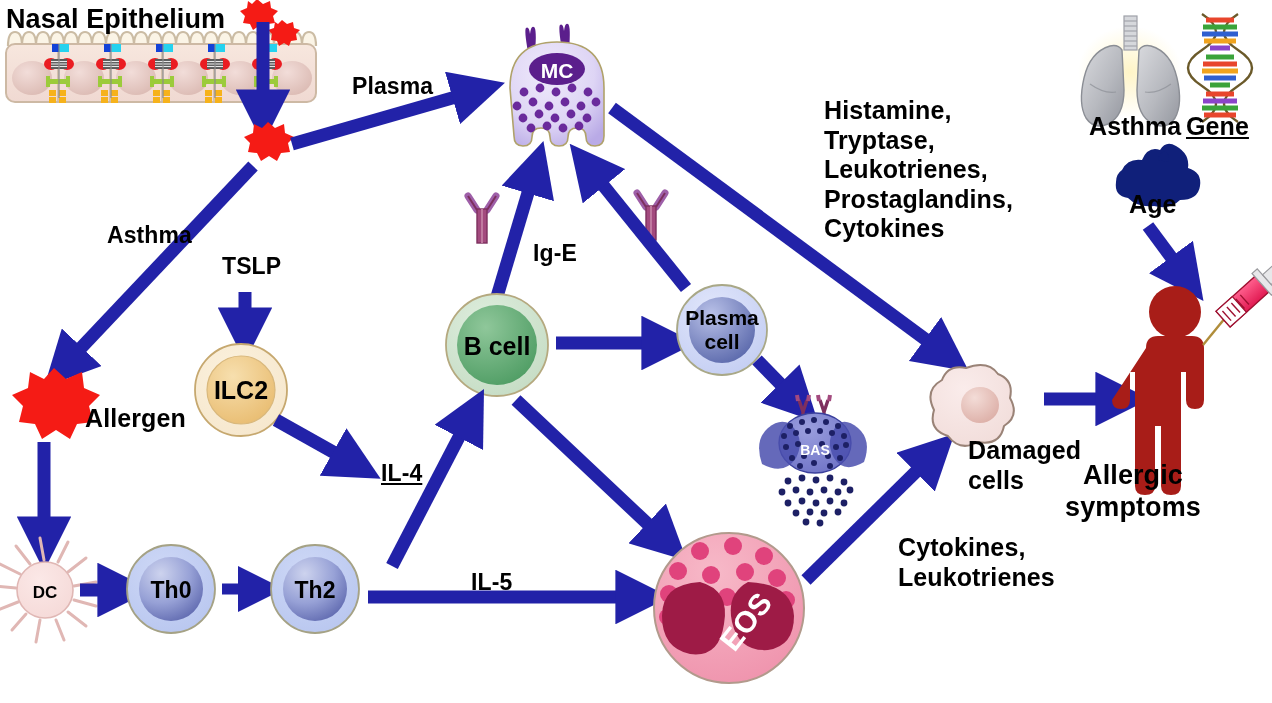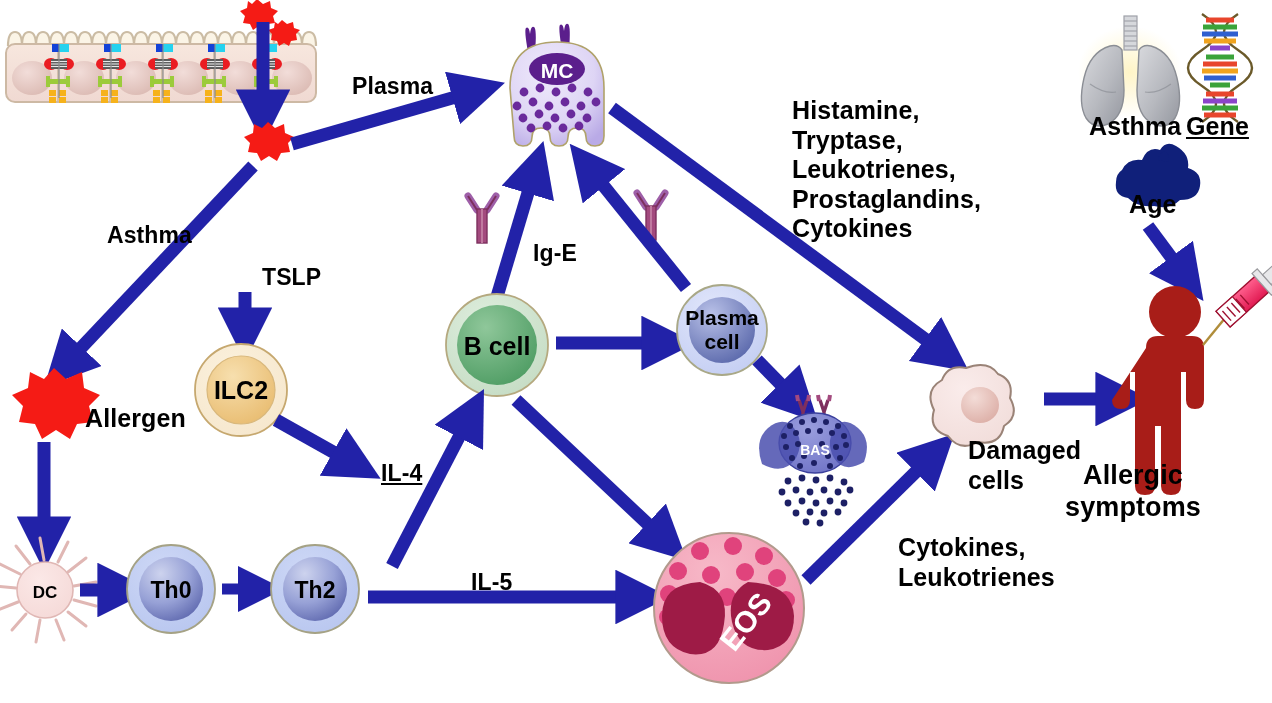--- a/index.html
+++ b/index.html
@@ -564,36 +564,37 @@
             <path d="M1231,290 v13"></path>
         <path d="M1237,290 v13"></path>
             <path d="M1243,290 v13"></path>
       </g>
       <rect x="1266" y="282" width="7" height="29" fill="#e8e8ea" stroke="#9a9a9e" stroke-width="1.2"></rect>
       <rect x="1273" y="290" width="18" height="13" fill="#e8e8ea" stroke="#9a9a9e" stroke-width="1.2"></rect>
     </g>
   </g>
 </svg>
 
+<div class="lbl" style="left:6px;top:4px;font-size:27px;">Nasal Epithelium</div>
 
 <div class="lbl md" style="left:352px;top:73px;">Plasma</div>
 
 <div class="lbl md" style="left:107px;top:222px;">Asthma</div>
 
 <div class="lbl lg" style="left:85px;top:404px;">Allergen</div>
 
-<div class="lbl md" style="left:222px;top:264px;margin-left:40px;">TSLP</div>
+<div class="lbl md" style="left:222px;top:253px;">TSLP</div>
 
 <div class="lbl md" style="left:381px;top:460px;text-decoration:underline;">IL-4</div>
 
 <div class="lbl md" style="left:471px;top:569px;">IL-5</div>
 
 <div class="lbl md" style="left:533px;top:240px;">Ig-E</div>
 
-<div class="lbl lg" style="left:792px;top:96px;">Histamine,
+<div class="lbl lg" style="left:824px;top:96px;">Histamine,
 Tryptase,
 Leukotrienes,
 Prostaglandins,
 Cytokines</div>
 
 <div class="lbl lg" style="left:898px;top:533px;">Cytokines,
 Leukotrienes</div>
 
 <div class="lbl lg" style="left:968px;top:436px;">Damaged
 cells</div>

